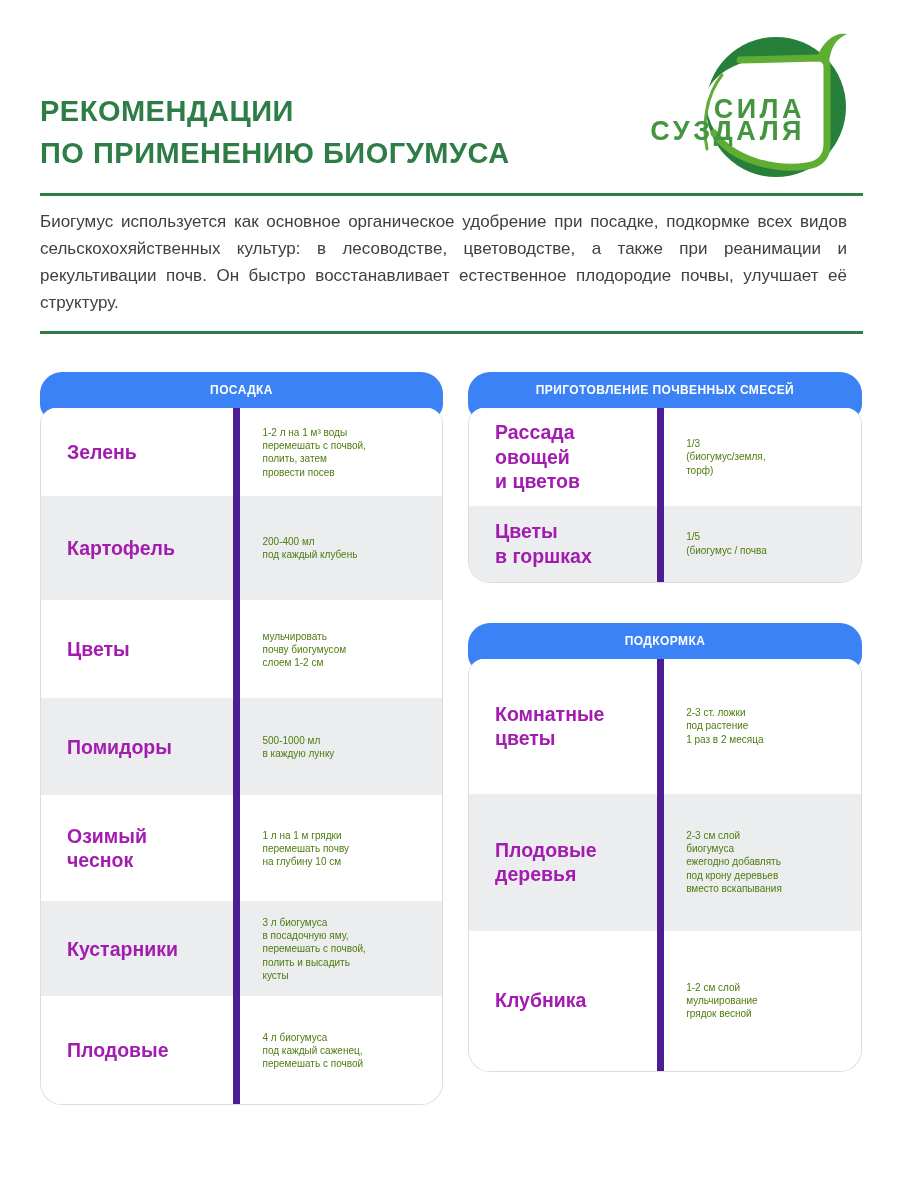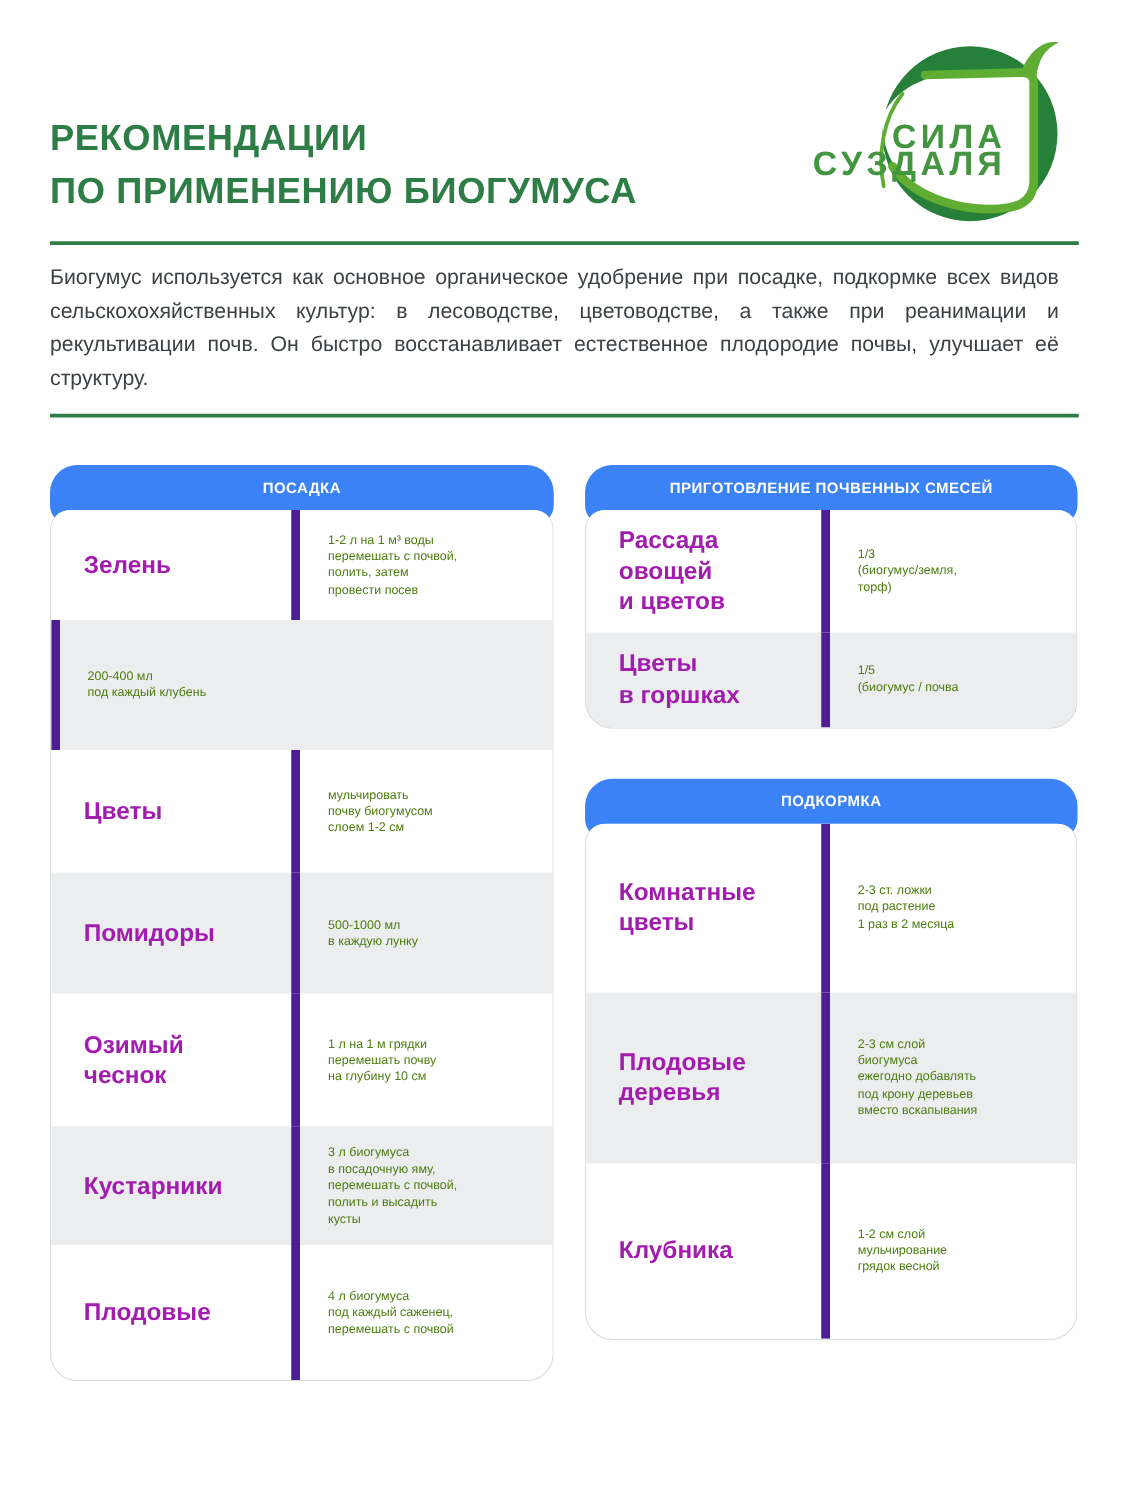--- a/index.html
+++ b/index.html
@@ -113,20 +113,21 @@
         </div>
         <div class="gtable-body">
           <div class="trow">
             <div class="cell-label">Зелень</div>
             <div class="cell-value">1-2 л на 1 м³ воды
 перемешать с почвой,
 полить, затем
 провести посев</div>
           </div>
           <div class="trow">
+            <div class="cell-label">Картофель</div>
             <div class="cell-value">200-400 мл
 под каждый клубень</div>
           </div>
           <div class="trow">
             <div class="cell-label">Цветы</div>
             <div class="cell-value">мульчировать
 почву биогумусом
 слоем 1-2 см</div>
           </div>
           <div class="trow">

